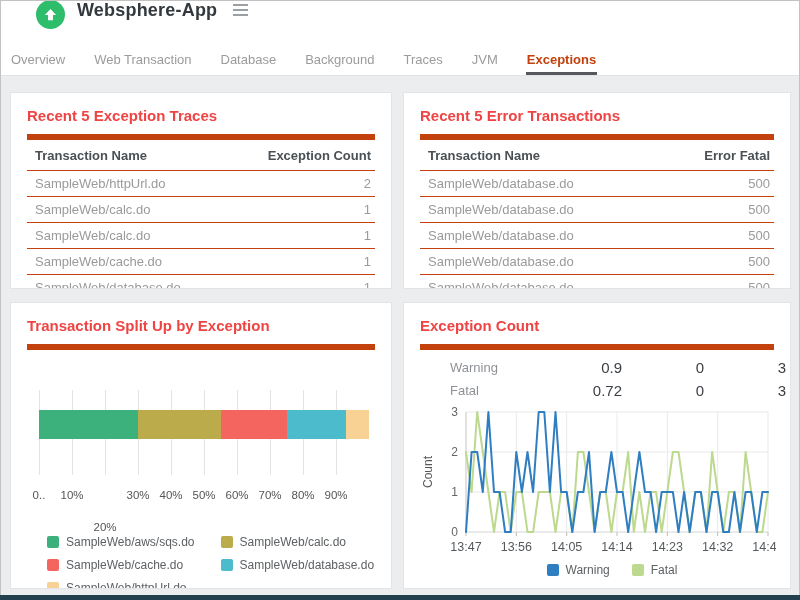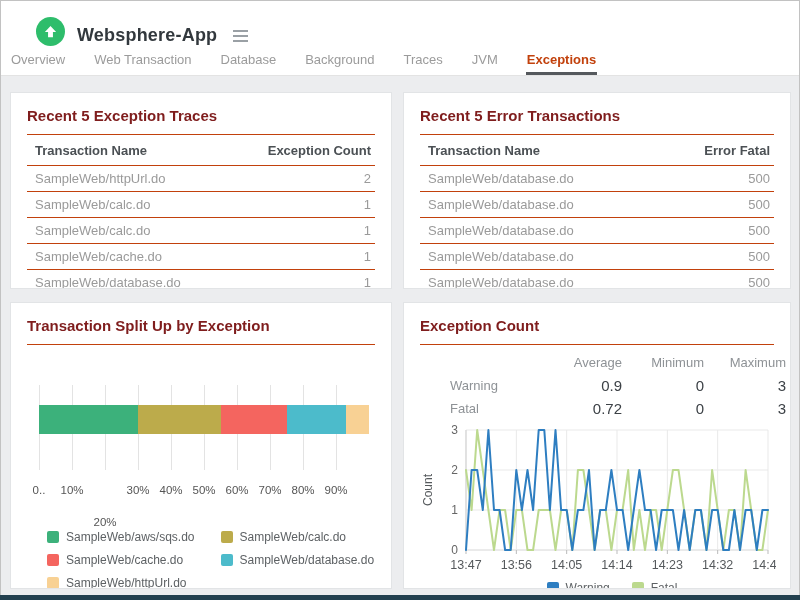--- a/index.html
+++ b/index.html
@@ -6,35 +6,35 @@
   html,body { width:800px; height:600px; overflow:hidden; }
   body {
     font-family:"Liberation Sans", sans-serif;
     background:#ecedef;
     position:relative;
     outline:1px solid #c2c2c2;
     outline-offset:-1px;
   }
 
   
-  .header { background:#fff; height:46px; display:flex; align-items:flex-end; padding-left:36px; }
+  .header { background:#fff; height:46px; display:flex; align-items:flex-start; padding-left:36px; }
   .status-circle { width:29px; height:29px; border-radius:50%; display:flex; align-items:center; justify-content:center; flex:0 0 auto; }
   .app-title { font-size:18px; font-weight:bold; color:#32383d; margin-left:12px; letter-spacing:.2px; }
   .menu-btn { margin-left:12px; display:flex; flex-direction:column; gap:3px; cursor:pointer; padding:4px; }
   .menu-btn i { display:block; width:15px; height:2px; background:#9aa0a5; }
 
   
   .tabbar { background:#fff; padding:0 0 0 10px; display:flex; gap:27px; border-bottom:1px solid #e3e3e3; }
   .tab { font-size:13px; color:#9b9b9b; padding:6px 1px 8px; cursor:pointer; white-space:nowrap; }
   .tab.active { color:#c2410c; font-weight:bold; border-bottom:3px solid #55595d; padding-bottom:5px; }
 
   
   .content { padding:16px 10px 0; display:grid; grid-template-columns:382px 388px; grid-template-rows:197px 287px; gap:13px 11px; }
   .panel { background:#fff; border:1px solid #e2e4e6; padding:14px 16px 0; overflow:hidden; position:relative; }
-  .panel-title { font-size:15px; font-weight:bold; color:#7f1d1d; padding-bottom:10px; border-bottom:1px solid #c2410c; }
+  .panel-title { font-size:15px; font-weight:bold; color:#ef4444; padding-bottom:10px; border-bottom:6px solid #c2410c; }
 
   
   .tbl { width:100%; }
   .tbl-row { display:flex; align-items:center; height:26px; border-bottom:1px solid #c2410c; font-size:13px; color:#9a9a9a; }
   .tbl-row.head { height:31px; font-weight:bold; color:#4b5054; }
   .tbl-row .c1 { flex:1; padding-left:8px; }
   .tbl-row .c2 { width:120px; text-align:right; padding-right:4px; }
 
   
   .hbar-wrap { margin:40px 6px 0 12px; position:relative; height:85px; }
@@ -203,26 +203,20 @@
         <div class="lg-item">
           <span class="lg-swatch" style="background: rgb(248, 209, 148);"></span>
           <span>SampleWeb/httpUrl.do</span>
         </div>
       </div>
   </div>
 
   <div class="panel">
     <div class="panel-title">Exception Count</div>
     <div class="stats">
-        <div class="stats-row">
-          <span class="lbl"></span>
-          <span class="v">Average</span>
-          <span class="v">Minimum</span>
-          <span class="v">Maximum</span>
-        </div>
         <div class="stats-row vals">
           <span class="lbl">Warning</span>
           <span class="v">0.9</span>
           <span class="v">0</span>
           <span class="v">3</span>
         </div>
         <div class="stats-row vals">
           <span class="lbl">Fatal</span>
           <span class="v">0.72</span>
           <span class="v">0</span>

